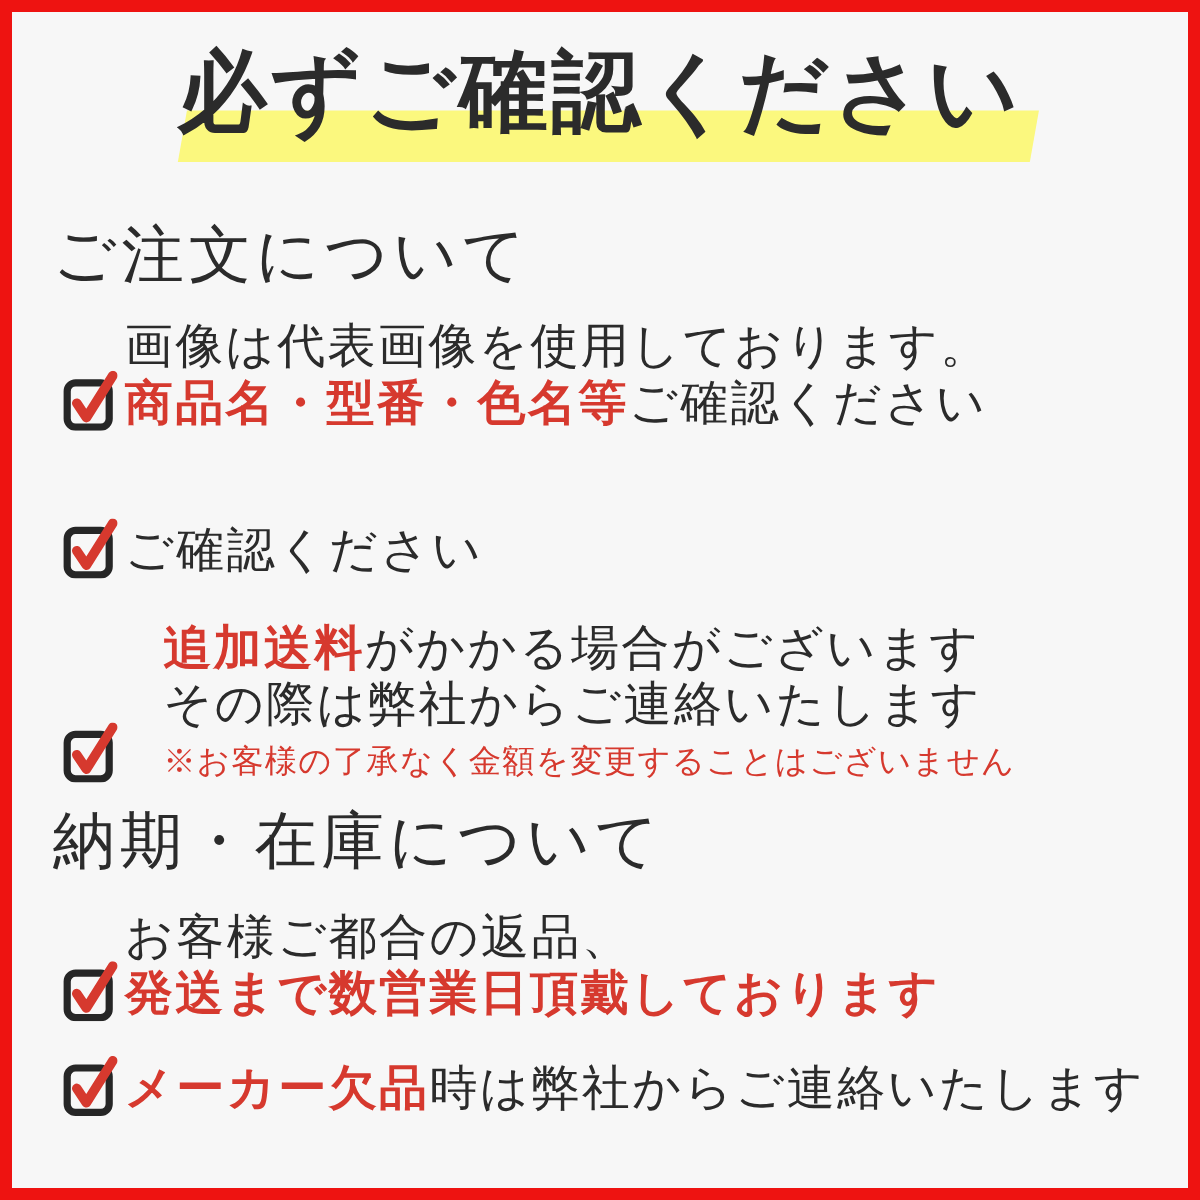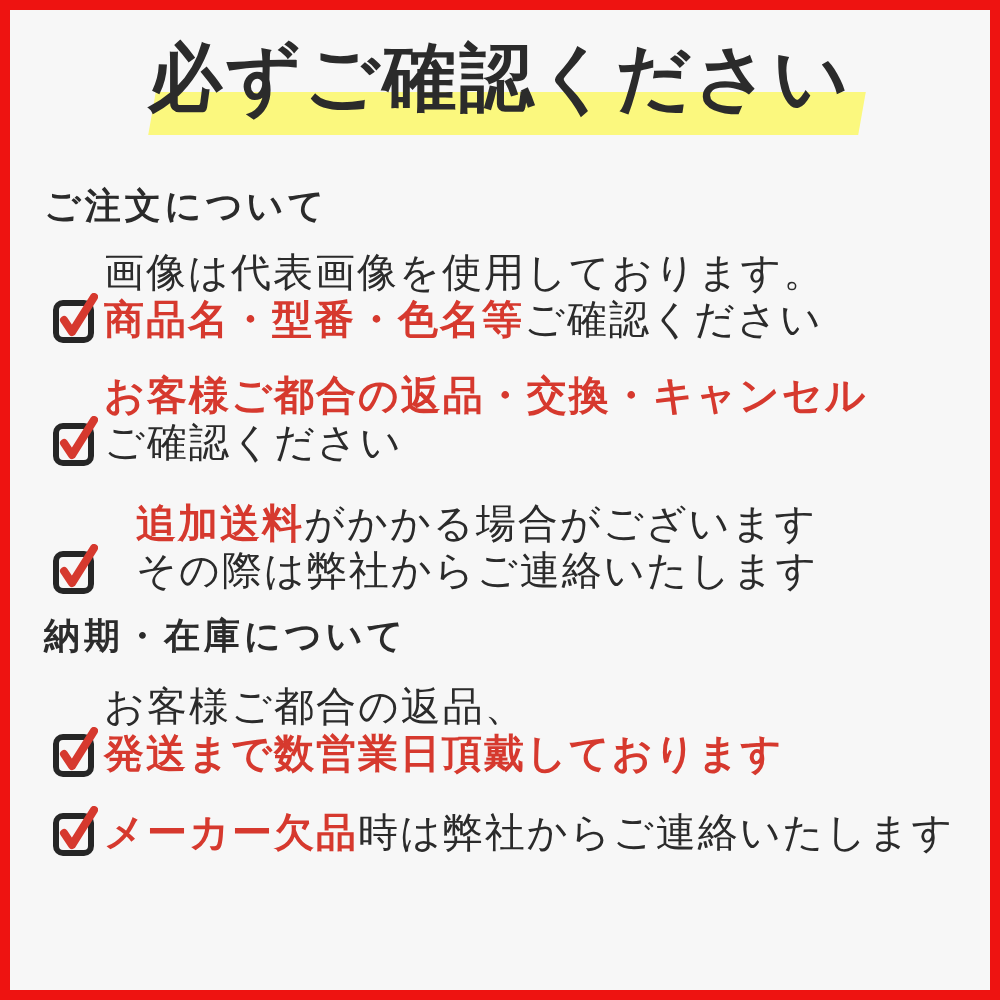--- a/index.html
+++ b/index.html
@@ -28,21 +28,21 @@
     background:var(--highlight-yellow);
     transform:skewX(-10deg);
   }
   .title-text{
     position:absolute;top:24px;left:0;width:100%;
     margin:0;text-align:center;
     font-size:74px;line-height:1.2;font-weight:700;letter-spacing:3px;font-family:Liberation Serif, serif;
   }
   .section-heading{
     margin:0 0 0 34px;
-    font-size:36px;line-height:1;font-weight:700;letter-spacing:4px;
+    font-size:52px;line-height:1;font-weight:400;letter-spacing:4px;
   }
   .heading-order{margin-top:26px;}
   .heading-stock{margin-top:24px;}
   .check-item{
     display:flex;align-items:flex-end;
     margin-left:42px;margin-right:20px;
   }
   .item1{margin-top:25px;}
   .item2{margin-top:29px;}
   .item3{margin-top:34px;gap:32px;}
@@ -85,33 +85,34 @@
       <span class="em-red">商品名・型番・色名等</span><span>ご確認ください</span>
     </p>
   </div>
 
   <div class="check-item item2">
     <svg class="check-icon" viewBox="0 0 46 50" aria-hidden="true">
       <rect x="4" y="10" width="35" height="37" rx="7"></rect>
       <polyline points="12,27 20,39 42,4"></polyline>
     </svg>
     <p class="check-text">
-      <span class="em-red">お客様ご都合の返品・交換・キャンセル</span><br>
+      <br>
       <span>ご確認ください</span>
     </p>
   </div>
 
   <div class="check-item item3">
     <svg class="check-icon" viewBox="0 0 46 50" aria-hidden="true">
       <rect x="4" y="10" width="35" height="37" rx="7"></rect>
       <polyline points="12,27 20,39 42,4"></polyline>
     </svg>
     <p class="check-text">
       <span class="em-red">追加送料</span><span>がかかる場合がございます</span><br>
       <span>その際は弊社からご連絡いたします</span>
+      <span class="note">※お客様の了承なく金額を変更することはございません</span>
     </p>
   </div>
 
   <h2 class="section-heading heading-stock">納期・在庫について</h2>
 
   <div class="check-item item4">
     <svg class="check-icon" viewBox="0 0 46 50" aria-hidden="true">
       <rect x="4" y="10" width="35" height="37" rx="7"></rect>
       <polyline points="12,27 20,39 42,4"></polyline>
     </svg>

